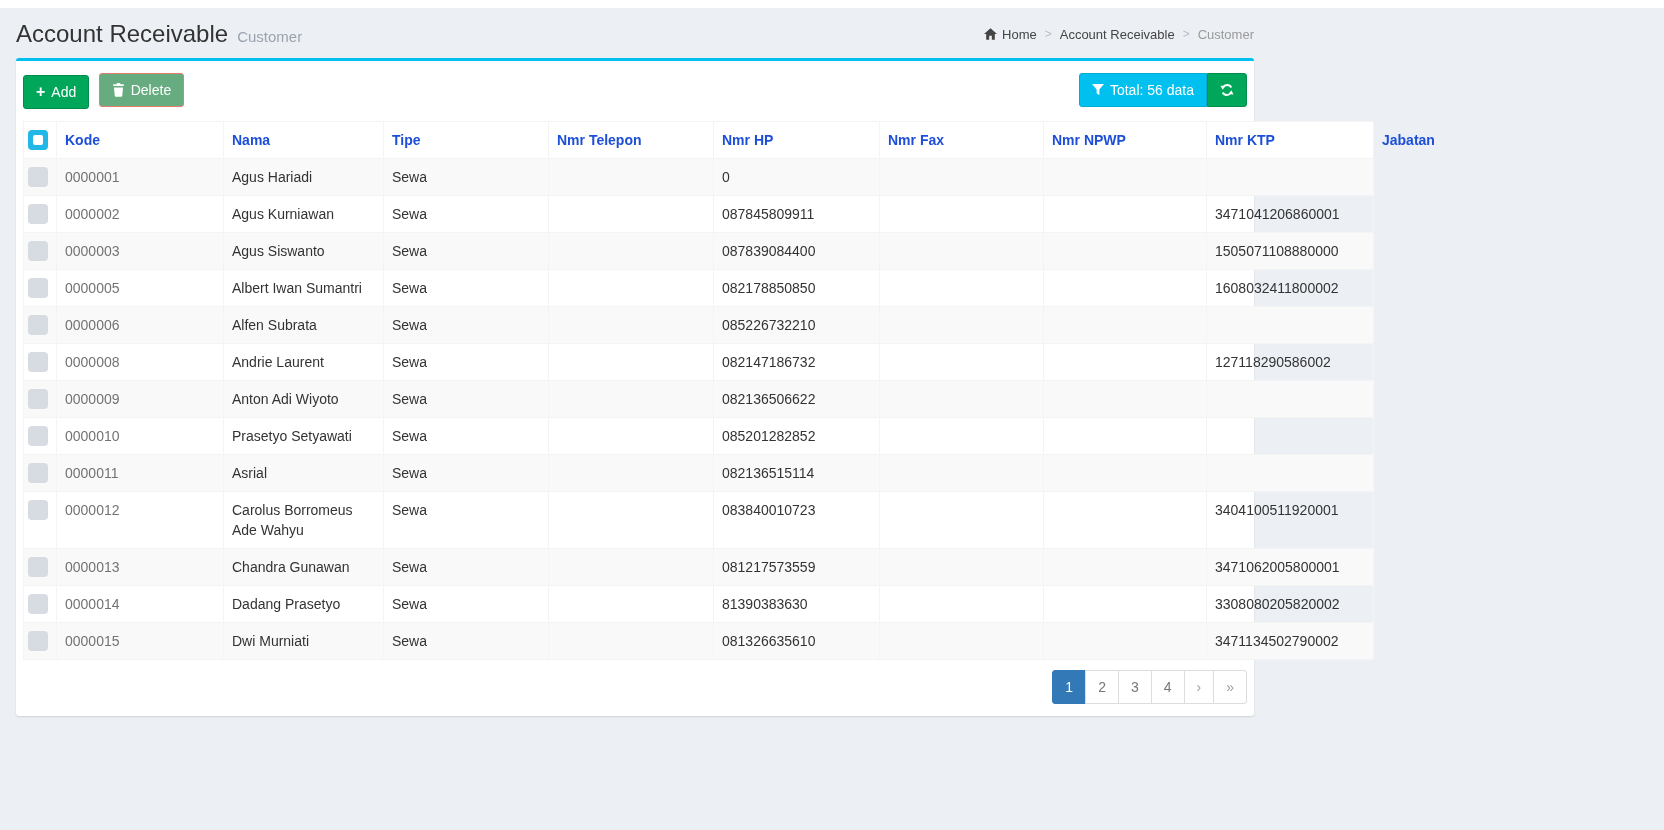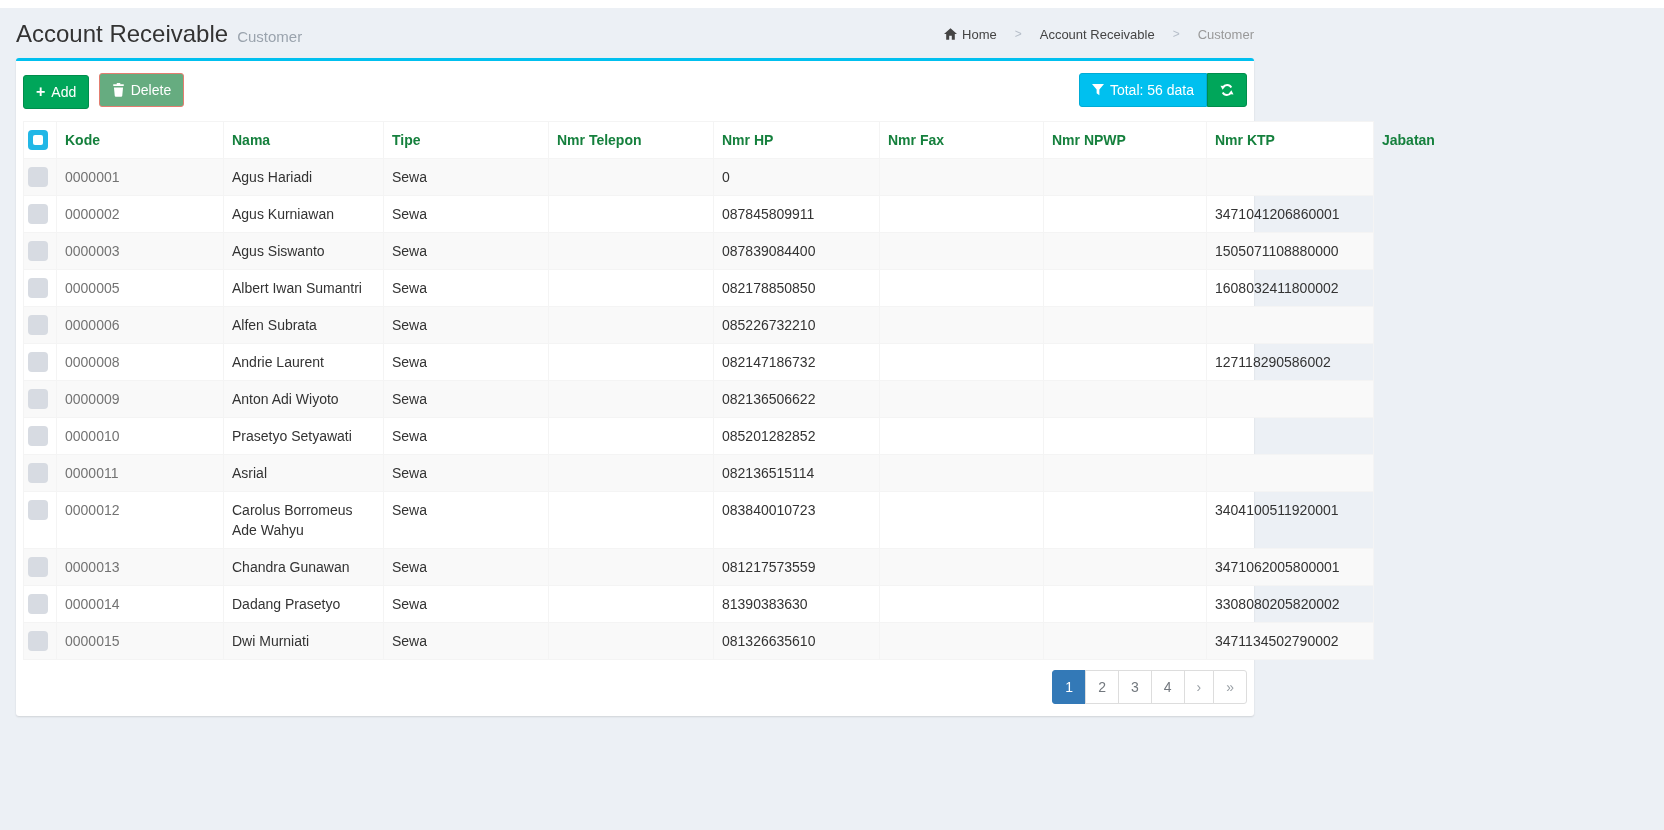--- a/index.html
+++ b/index.html
@@ -9,21 +9,21 @@
     font-family: "Liberation Sans", "DejaVu Sans", sans-serif;
     color: #333;
   }
   .top-strip { height: 8px; background: #ffffff; }
   .content { width: 1238px; margin-left: 16px; }
 
   
   .content-header { display: flex; justify-content: space-between; align-items: center; padding: 12px 0 10px 0; }
   .page-title { font-size: 24px; font-weight: 500; color: #333; }
   .page-title small { font-size: 15px; font-weight: 400; color: #9aa3ad; margin-left: 9px; }
-  .breadcrumb { display: flex; gap: 18px; font-size: 13px; list-style: none; }
+  .breadcrumb { display: flex; gap: 8px; font-size: 13px; list-style: none; }
   .breadcrumb a { color: #444; text-decoration: none; }
   .breadcrumb .sep { color: #b6bec9; font-size: 12px; }
   .breadcrumb .active { color: #999; }
   .home-ic { margin-right: 5px; vertical-align: -1px; }
 
   
   .box {
     background: #fff;
     border-top: 3px solid #00c0ef;
     border-radius: 3px;
@@ -40,21 +40,21 @@
   .btn-add { background: #00a65a; border-color: #008d4c; }
   .btn-delete { background: #15803d; border-color: #d73925; opacity: .65; margin-left: 5px; }
   .btn-group { display: flex; padding-left: 19px; }
   .btn-total { background: #00c0ef; border-color: #00acd6; border-radius: 3px 0 0 3px; }
   .btn-refresh { background: #00a65a; border-color: #008d4c; border-radius: 0 3px 3px 0; }
   .plus-glyph { font-weight: 700; font-size: 16px; line-height: 14px; }
 
   
   table { width: 100%; border-collapse: collapse; table-layout: fixed; font-size: 14px; }
   th, td { border: 1px solid #f4f4f4; padding: 8px; text-align: left; vertical-align: top; line-height: 20px; }
-  thead th { font-weight: 700; color: #15803d; background: #fff; }
+  thead th { font-weight: 700; color: #1d4ed8; background: #fff; }
   tbody tr:nth-child(odd) td { background: #f9f9f9; }
   tbody a { color: #737373; text-decoration: none; }
   .cb-cell { padding: 8px 4px 8px 4px; }
   .cb { width: 20px; height: 20px; border-radius: 4px; background: #d7dbe2; position: relative; cursor: pointer; }
   .cb.checked { background: #22b7e6; }
   .cb.checked::after { content: ""; position: absolute; left: 5px; top: 5px; right: 5px; bottom: 5px; background: #fff; border-radius: 2px; }
 
   
   .pagination-wrap { display: flex; justify-content: flex-end; margin-top: 10px; }
   .pagination { display: flex; list-style: none; }

